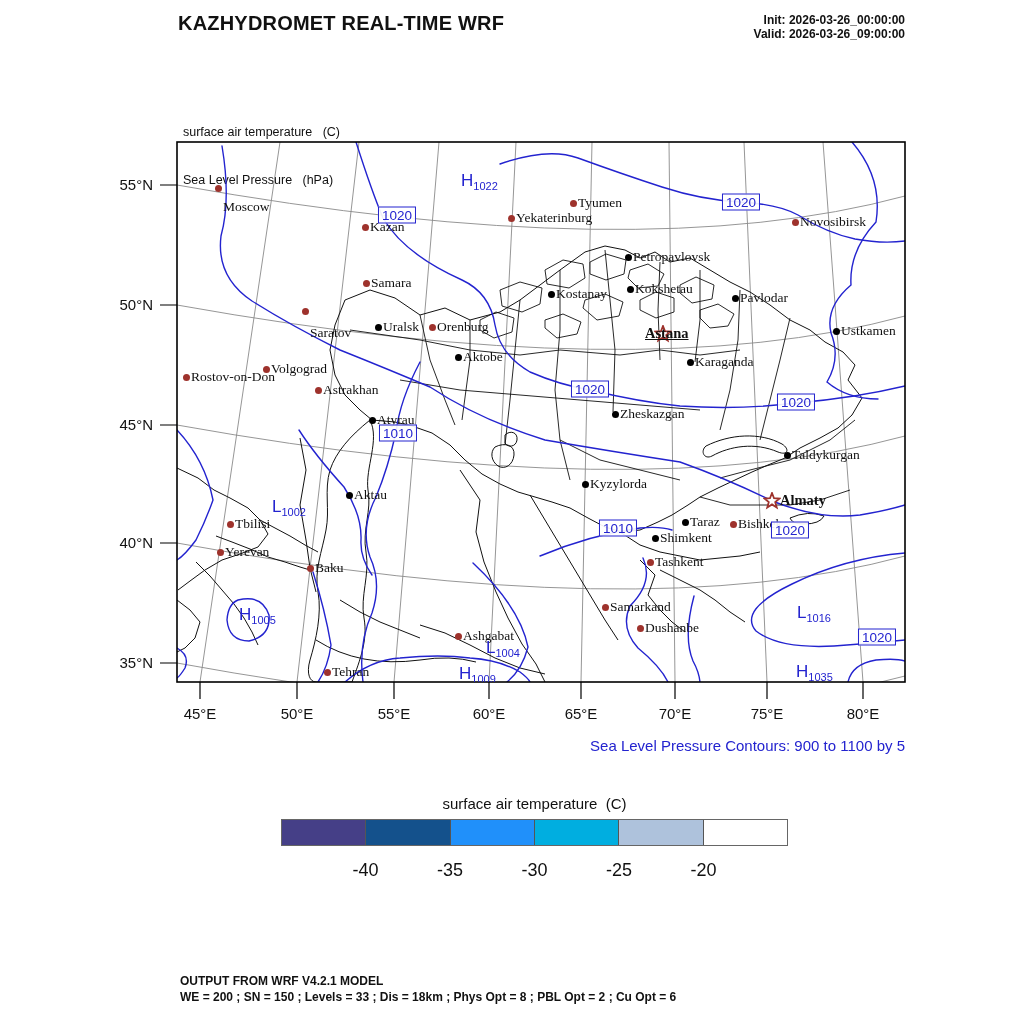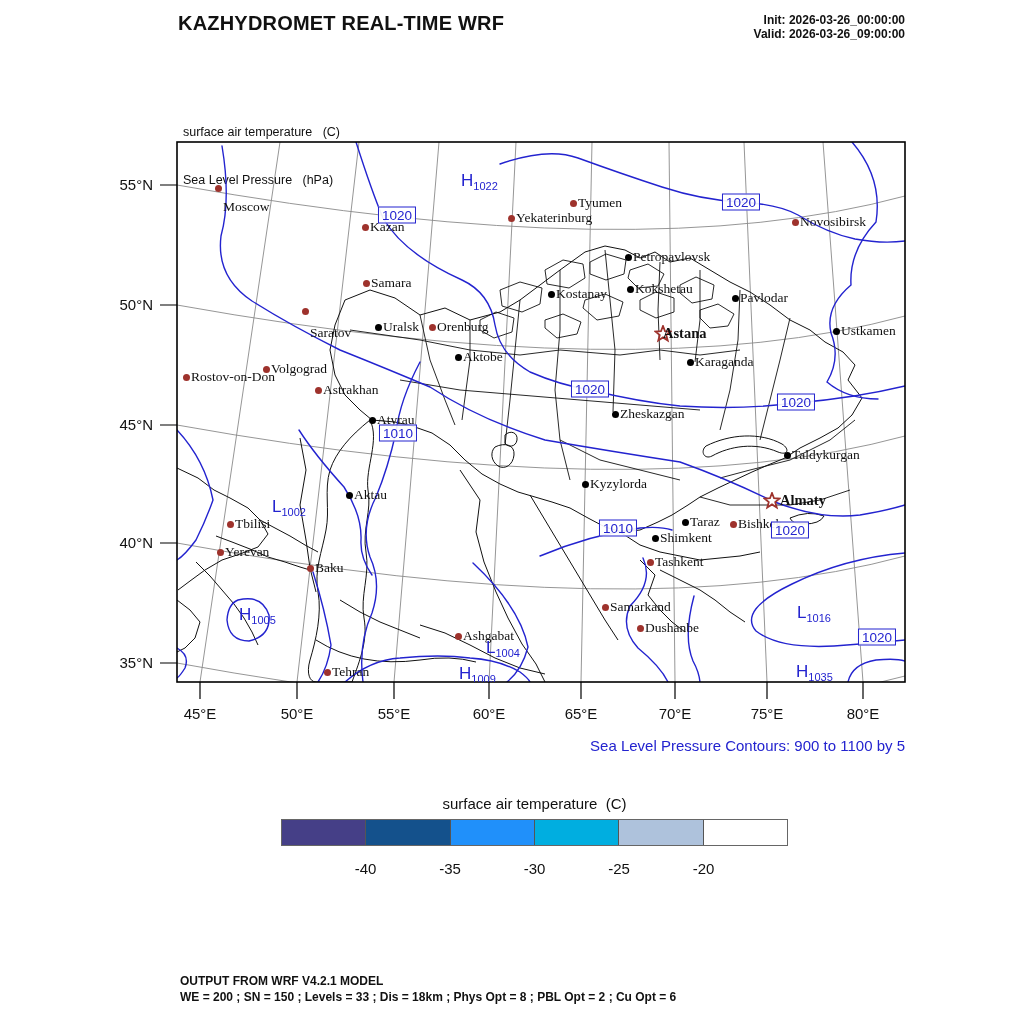--- a/index.html
+++ b/index.html
@@ -19,21 +19,21 @@
         color:#2323cf;font-size:13.5px;line-height:15px;padding:0 3px;}
   .hl{position:absolute;color:#2323cf;font-size:17px;line-height:17px;background:transparent;}
   .hl sub{font-size:11px;}
   .xtick{position:absolute;width:60px;margin-left:-30px;text-align:center;font-size:15px;}
   .ytick{position:absolute;width:60px;text-align:right;font-size:15px;}
   #caption{right:119px;top:737px;font-size:15px;color:#2323cf;}
   #cbar-title{left:281px;top:795px;width:507px;text-align:center;font-size:15px;white-space:pre;}
   #cbar{left:281px;top:819px;width:507px;height:27px;border:1px solid #666;display:flex;box-sizing:border-box;}
   #cbar .seg{height:100%;border-right:1px solid #555;}
   #cbar .seg:last-child{border-right:none;}
-  .cbar-tick{position:absolute;top:860px;width:50px;margin-left:-25px;text-align:center;font-size:15px;}
+  .cbar-tick{position:absolute;top:860px;width:50px;margin-left:-25px;text-align:center;font-size:18px;}
   #footer{left:180px;top:973px;font-size:12px;font-weight:bold;line-height:16px;}
 </style>
 </head>
 <body>
 
 <div id="canvas">
 
   <div class="abs" id="title">KAZHYDROMET REAL-TIME WRF</div>
   <div class="abs" id="initvalid">
     <div>Init: 2026-03-26_00:00:00</div>
@@ -220,21 +220,21 @@
         <div class="lbl" style="left: 664px; top: 181px;">Ustkamen</div>
       </div>
       <div class="city" style="left: 0px; top: 0px;">
         <div class="dot" style="left: 277.5px; top: 211.5px; width: 7px; height: 7px; background: rgb(0, 0, 0);"></div>
         <div class="lbl" style="left: 286px; top: 207px;">Aktobe</div>
       </div>
       <div class="city" style="left: 0px; top: 0px;">
         <svg width="18" height="18" viewBox="0 0 18 18" style="position: absolute; left: 477px; top: 183px;">
           <polygon points="9,1 11,6.25 16.6,6.53 12.23,10.05 13.7,15.47 9,12.4 4.3,15.47 5.77,10.05 1.4,6.53 7,6.25" fill="#fff" stroke="#9e322c" stroke-width="1.8"></polygon>
         </svg>
-        <div class="lbl big" style="left: 486px; top: 183px;">Astana</div>
+        <div class="lbl big" style="left: 468px; top: 183px; text-decoration: underline;">Astana</div>
       </div>
       <div class="city" style="left: 0px; top: 0px;">
         <div class="dot" style="left: 509.5px; top: 216.5px; width: 7px; height: 7px; background: rgb(0, 0, 0);"></div>
         <div class="lbl" style="left: 518px; top: 212px;">Karaganda</div>
       </div>
       <div class="city" style="left: 0px; top: 0px;">
         <div class="dot" style="left: 85.5px; top: 223.5px; width: 7px; height: 7px; background: rgb(158, 50, 44);"></div>
         <div class="lbl" style="left: 94px; top: 219px;">Volgograd</div>
       </div>
       <div class="city" style="left: 0px; top: 0px;">

